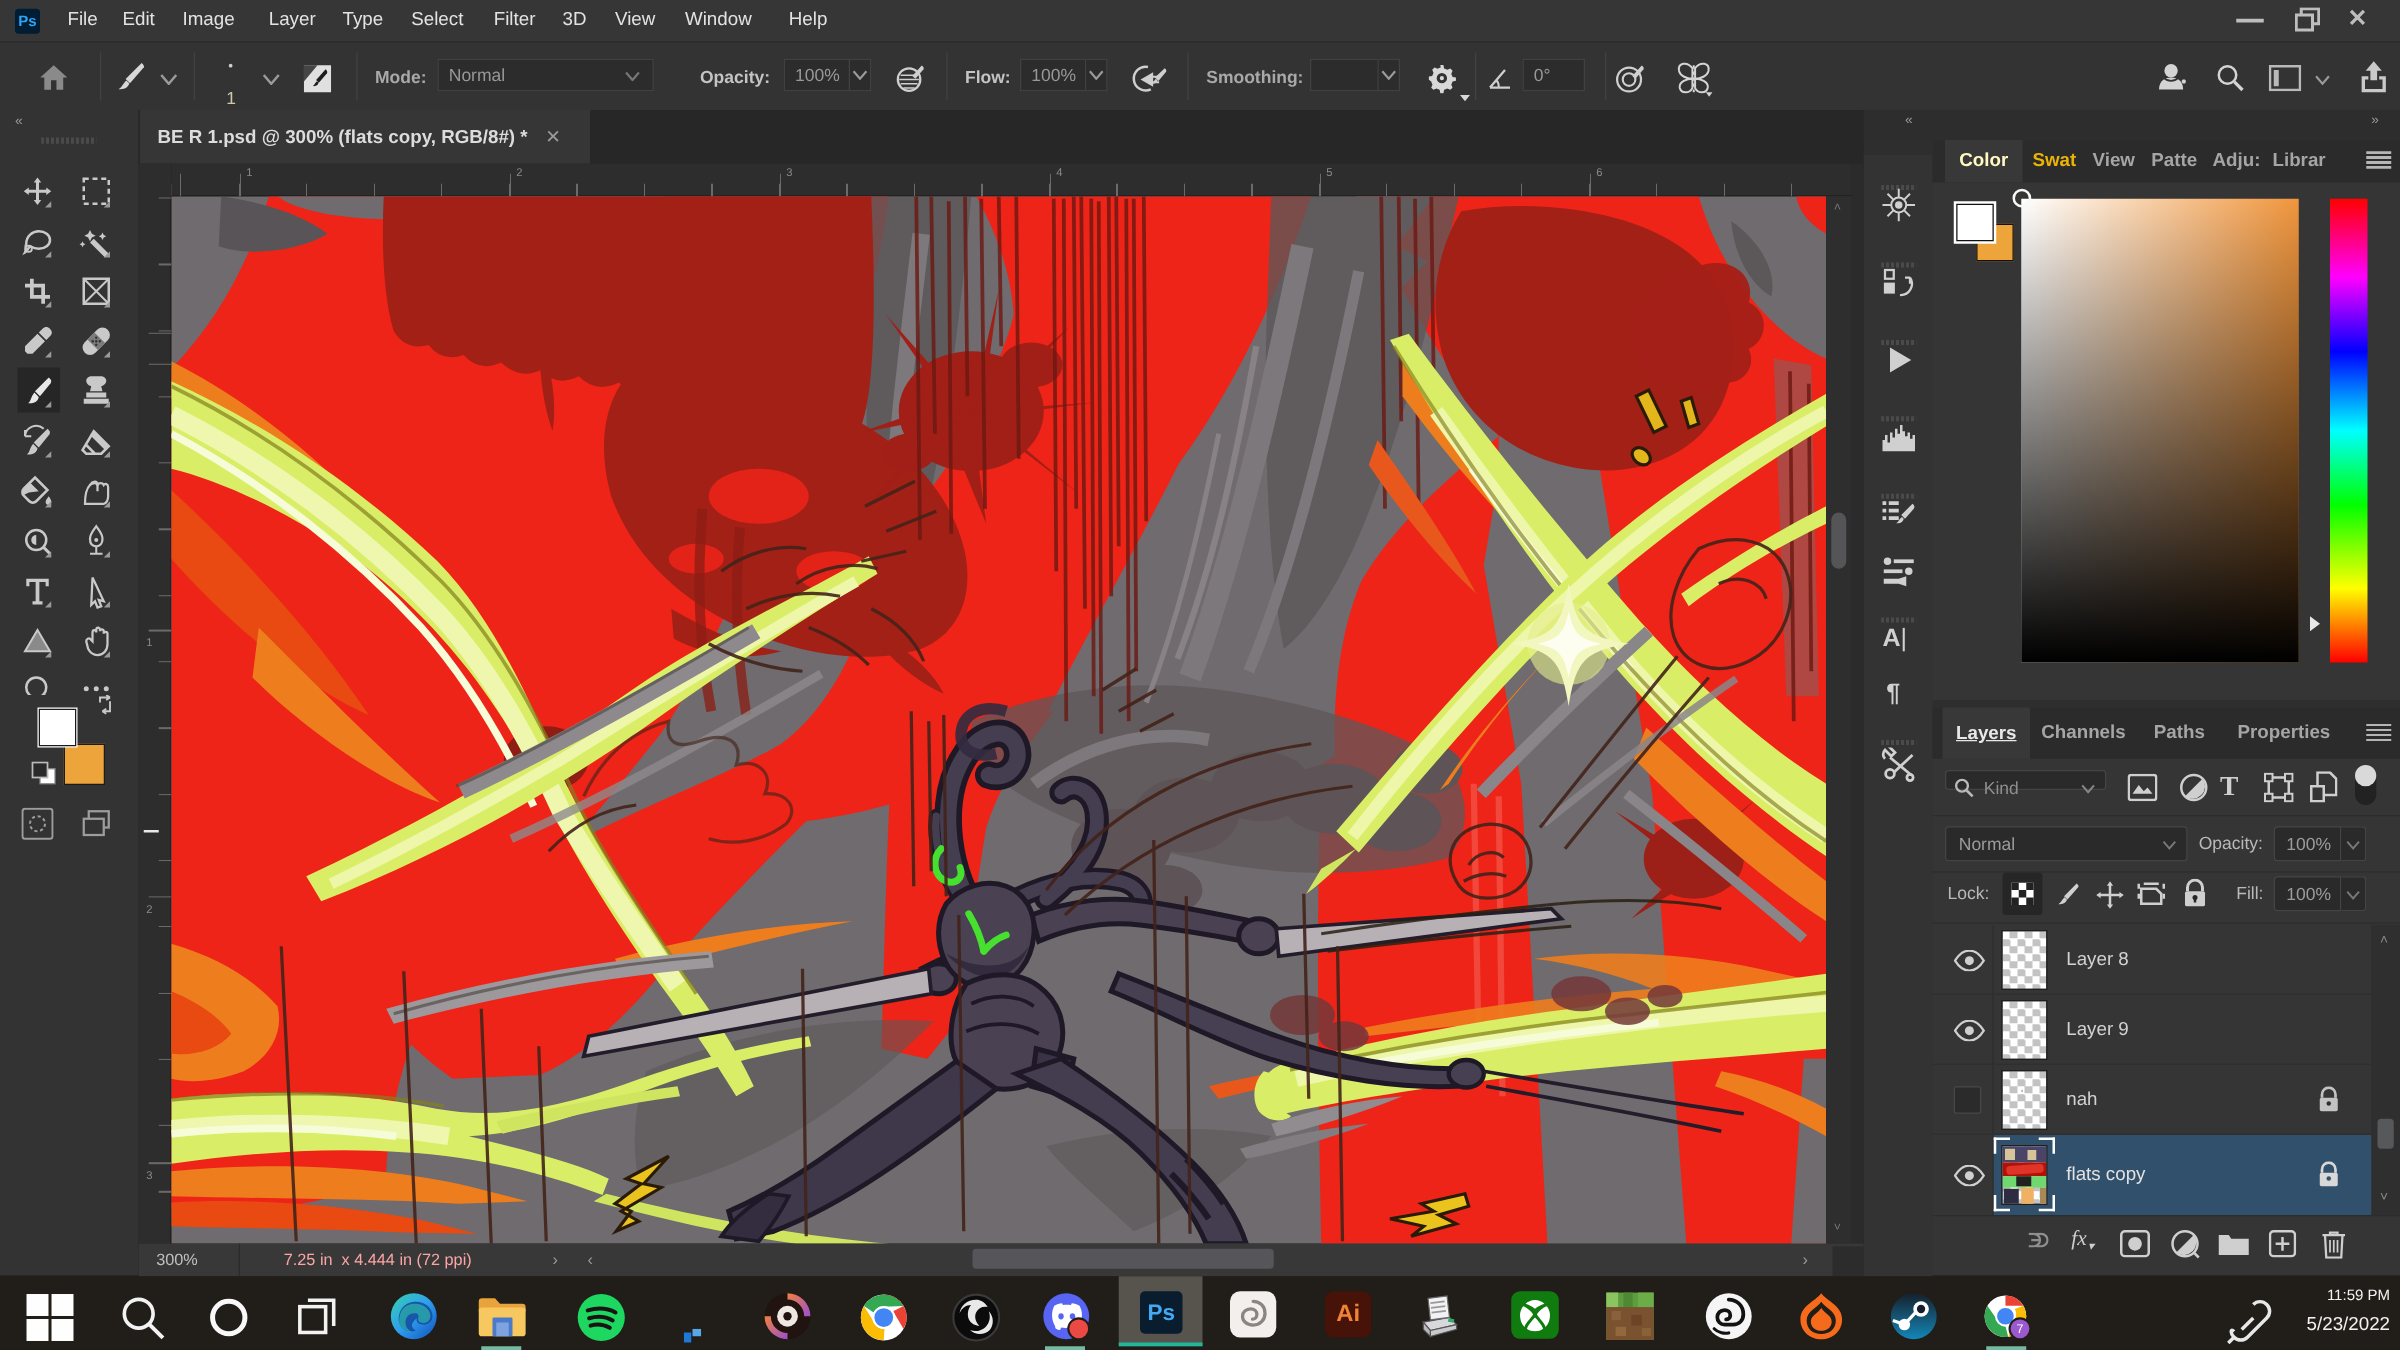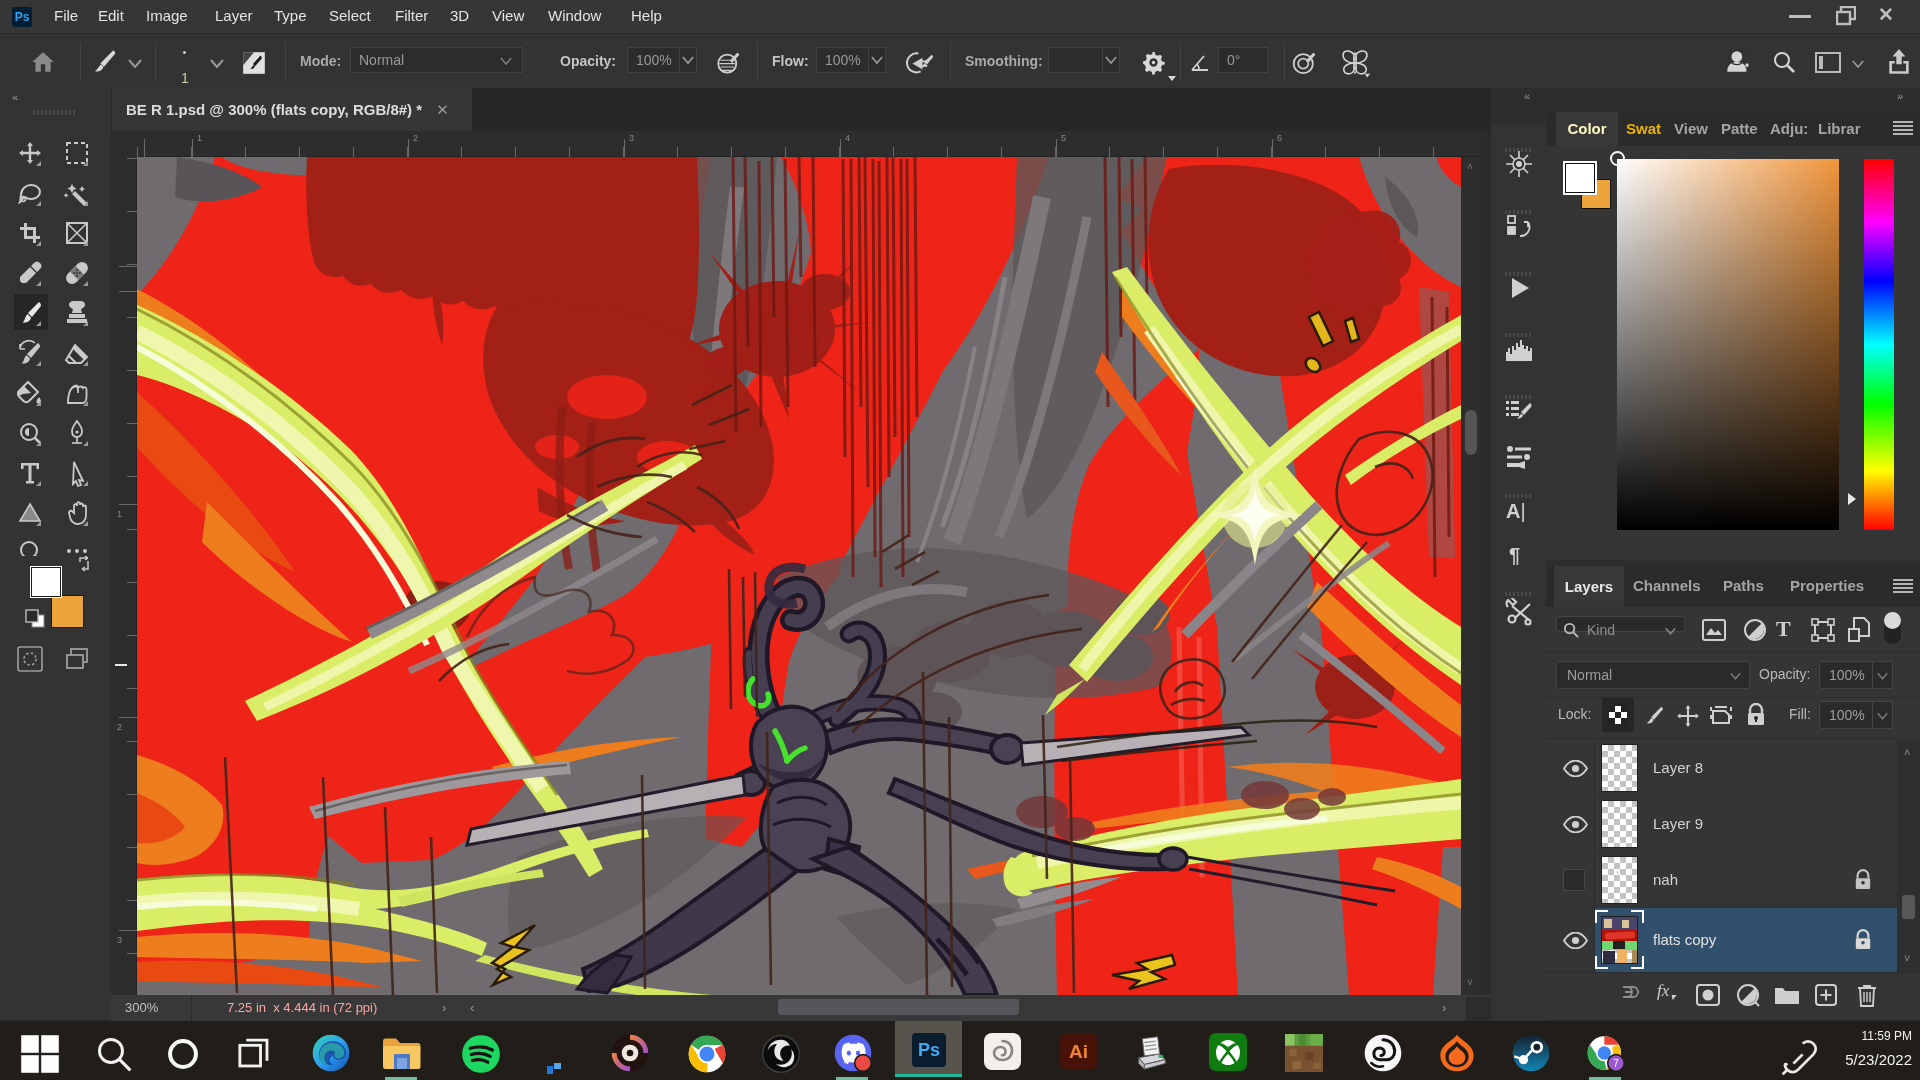--- a/index.html
+++ b/index.html
@@ -710,21 +710,21 @@
     <div class="abs" style="left:35px;top:67px;width:30px;height:30px;background:#eda43b;border:1px solid #111;"></div>
     <div class="abs" style="left:19px;top:51px;width:30px;height:30px;background:#fff;border:1px solid #111;box-shadow:0 0 0 2px #fff;"></div>
     <div class="abs" style="left:71px;top:47px;width:222px;height:371px;background:linear-gradient(to bottom, rgba(0,0,0,0) 0%, #000 100%), linear-gradient(to right, #ffffff 0%, #f0953c 100%);"></div>
     <div class="abs" style="left:64px;top:39px;width:15px;height:15px;border:2px solid #f8f8f8;border-radius:50%;background:transparent;"></div>
     <div class="abs" style="left:318px;top:47px;width:30px;height:371px;background:linear-gradient(to bottom,#ff0000 0%, #ff00ff 17%, #0000ff 33%, #00ffff 50%, #00ff00 66%, #ffff00 84%, #ff0000 100%);"></div>
     <div class="abs" style="left:302px;top:381px;width:0;height:0;border-top:6px solid transparent;border-bottom:6px solid transparent;border-left:8px solid #e8e8e8;"></div>
   </div>
 
   <div class="abs" style="left:55px;top:478px;width:374px;height:454px;background:#353535;">
     <div class="abs" style="left:0;top:0;width:374px;height:41px;background:#2b2b2b;"></div>
-    <div class="abs" style="left:8px;top:0;width:70px;height:41px;background:#383838;color:#e8e8e8;font-weight:bold;font-size:15px;text-align:center;line-height:41px;">Layers</div>
+    <div class="abs" style="left:8px;top:0;width:70px;height:41px;background:#383838;color:#e8e8e8;font-weight:bold;font-size:15px;text-align:center;line-height:41px;text-decoration:underline;">Layers</div>
     <div class="abs" style="left:87px;top:11px;color:#a5a5a5;font-size:15px;font-weight:bold;">Channels</div>
     <div class="abs" style="left:177px;top:11px;color:#a5a5a5;font-size:15px;font-weight:bold;">Paths</div>
     <div class="abs" style="left:244px;top:11px;color:#a5a5a5;font-size:15px;font-weight:bold;">Properties</div>
     <div class="abs" style="left:347px;top:13px;width:20px;height:14px;background-image:repeating-linear-gradient(180deg,#b5b5b5 0 2px,transparent 2px 4px);"></div>
 
     <div class="abs" style="left:10px;top:50px;width:129px;height:16px;background:#2a2a2a;border:1px solid #444;border-radius:3px;">
       <svg style="position:absolute;left:6px;top:5px;" width="17" height="17" viewBox="0 0 18 18">
           <circle cx="7" cy="7" r="5" fill="none" stroke="#b9b9b9" stroke-width="2"></circle>
           <path d="M11 11 L16 16" stroke="#b9b9b9" stroke-width="2.2"></path>
         </svg>

